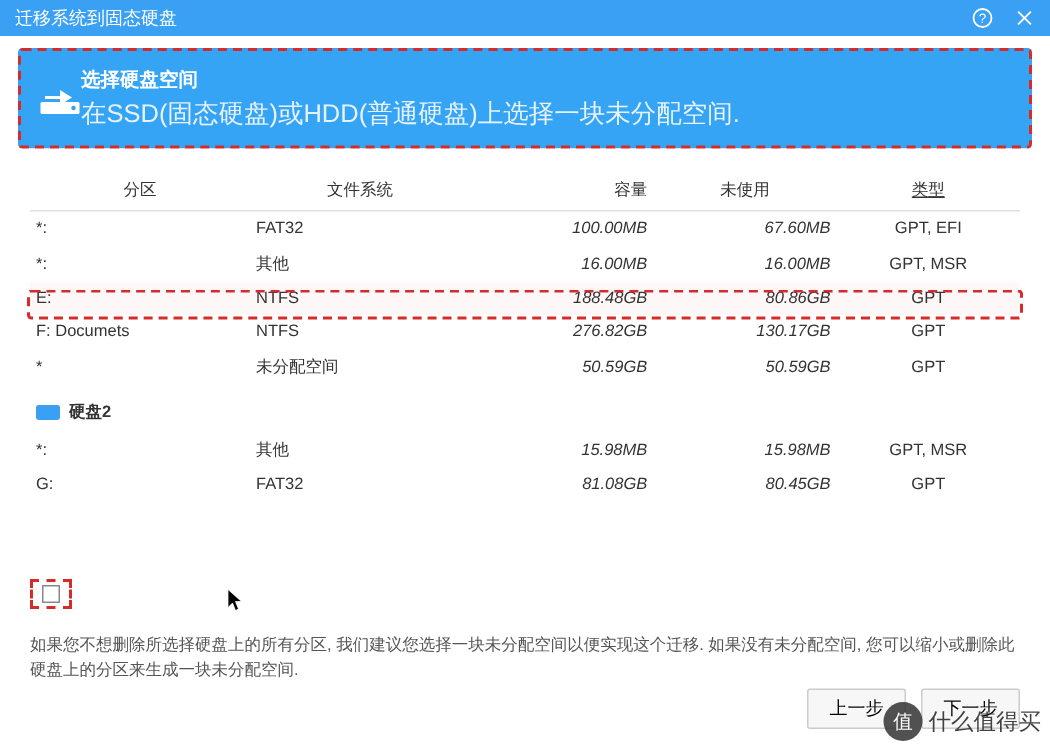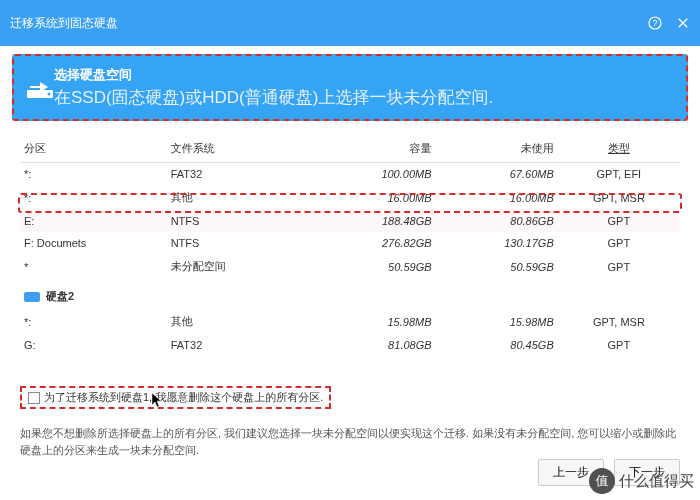--- a/index.html
+++ b/index.html
@@ -1,27 +1,27 @@
 <!DOCTYPE html>
 <html><head>
 <meta charset="utf-8">
 <style>
 * { margin: 0; padding: 0; box-sizing: border-box; font-family: "Microsoft YaHei", sans-serif; }
 body { width: 700px; height: 500px; background: #fff; overflow: hidden; }
-.titlebar { background: #3aa0f3; height: 46px; display: flex; align-items: center; justify-content: space-between; padding: 0 10px; color: #fff; font-size: 12px; }
+.titlebar { background: #3aa0f3; height: 24px; display: flex; align-items: center; justify-content: space-between; padding: 0 10px; color: #fff; font-size: 12px; }
 .titlebar-right { display: flex; gap: 14px; align-items: center; }
 .tb-icon { width: 14px; height: 14px; cursor: pointer; display: inline-flex; align-items: center; justify-content: center; }
 .banner { background: #36a4f5; margin: 8px 12px 0 12px; padding: 10px 12px; border: 2px dashed #d62b2b; border-radius: 3px; display: flex; align-items: center; }
 .banner-icon { width: 28px; height: 24px; }
 .banner-text { color: #fff; }
 .banner-title { font-size: 13px; font-weight: bold; }
 .banner-sub { font-size: 17px; margin-top: 2px; color: #e6f2fc; }
 .content { padding: 14px 20px 0 20px; }
 .tbl { width: 100%; border-collapse: collapse; font-size: 11px; }
-.tbl th { text-align: left; font-weight: normal; padding: 6px 4px; color: #333; border-bottom: 1px solid #e0e0e0; }
+.tbl th { text-align: center; font-weight: normal; padding: 6px 4px; color: #333; border-bottom: 1px solid #e0e0e0; }
 .tbl td { padding: 5px 4px; color: #333; }
 .col-part { width: 120px; }
 .col-fs { width: 120px; }
 .col-cap { width: 100px; text-align: right; }
 .col-free { width: 100px; text-align: right; }
 .col-type { width: 100px; text-align: center; text-decoration: underline; }
 .tbl td.num { text-align: right; font-style: italic; }
 .tbl td.typ { text-align: center; }
 .hl-row td { background: #fdf7f7; }
 .disk-row td { padding-top: 10px; font-weight: bold; }
@@ -72,21 +72,21 @@
   </div>
 </div>
 
 <div class="content">
   <table class="tbl">
     <thead>
       <tr>
         <th class="col-part">分区</th>
         <th class="col-fs">文件系统</th>
         <th class="col-cap" style="text-align:right">容量</th>
-        <th class="col-free" style="text-align:right">未使用</th>
+        <th class="col-free" style="">未使用</th>
         <th class="col-type" style="text-align:center">类型</th>
       </tr>
     </thead>
     <tbody id="tbody1">
         <tr>
           <td>*:</td>
           <td>FAT32</td>
           <td class="num">100.00MB</td>
           <td class="num">67.60MB</td>
           <td class="typ">GPT, EFI</td>
@@ -142,21 +142,20 @@
         </tr>
       </tbody>
   </table>
 </div>
 
 <div class="hl-border"></div>
 
 <div class="footer-area">
   <div class="chk-row">
     <span class="chk"></span>
-    <span>为了迁移系统到硬盘1, 我愿意删除这个硬盘上的所有分区.</span>
   </div>
   <div class="note">如果您不想删除所选择硬盘上的所有分区, 我们建议您选择一块未分配空间以便实现这个迁移. 如果没有未分配空间, 您可以缩小或删除此硬盘上的分区来生成一块未分配空间.</div>
 </div>
 
 <span class="cursor">
   <svg width="12" height="16" viewBox="0 0 12 16">
       <path d="M0 0 L0 12 L3 9 L5 14 L7 13 L5 8 L9 8 Z" fill="#000" stroke="#fff" stroke-width="0.5"></path>
     </svg>
 </span>
 

